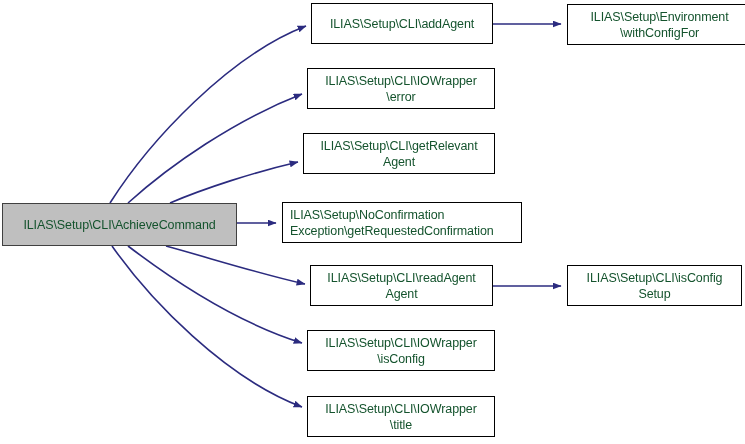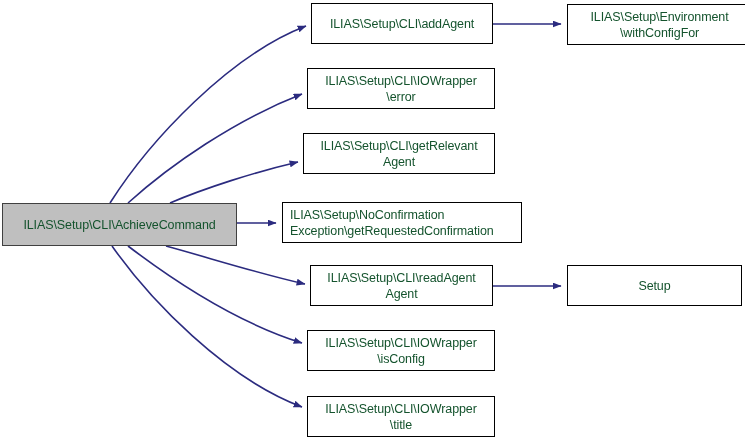--- a/index.html
+++ b/index.html
@@ -96,20 +96,21 @@
       </div>
       <div class="node leftalign" style="left: 282px; top: 202px; width: 240px; height: 41px;">
         <span class="ln">ILIAS\Setup\NoConfirmation</span>
         <span class="ln">Exception\getRequestedConfirmation</span>
       </div>
       <div class="node" style="left: 310px; top: 265px; width: 183px; height: 41px;">
         <span class="ln">ILIAS\Setup\CLI\readAgent</span>
         <span class="ln">Agent</span>
       </div>
       <div class="node" style="left: 567px; top: 265px; width: 175px; height: 41px;">
+        <span class="ln">ILIAS\Setup\CLI\isConfig</span>
         <span class="ln">Setup</span>
       </div>
       <div class="node" style="left: 307px; top: 330px; width: 188px; height: 41px;">
         <span class="ln">ILIAS\Setup\CLI\IOWrapper</span>
         <span class="ln">\isConfig</span>
       </div>
       <div class="node" style="left: 307px; top: 396px; width: 188px; height: 41px;">
         <span class="ln">ILIAS\Setup\CLI\IOWrapper</span>
         <span class="ln">\title</span>
       </div>

